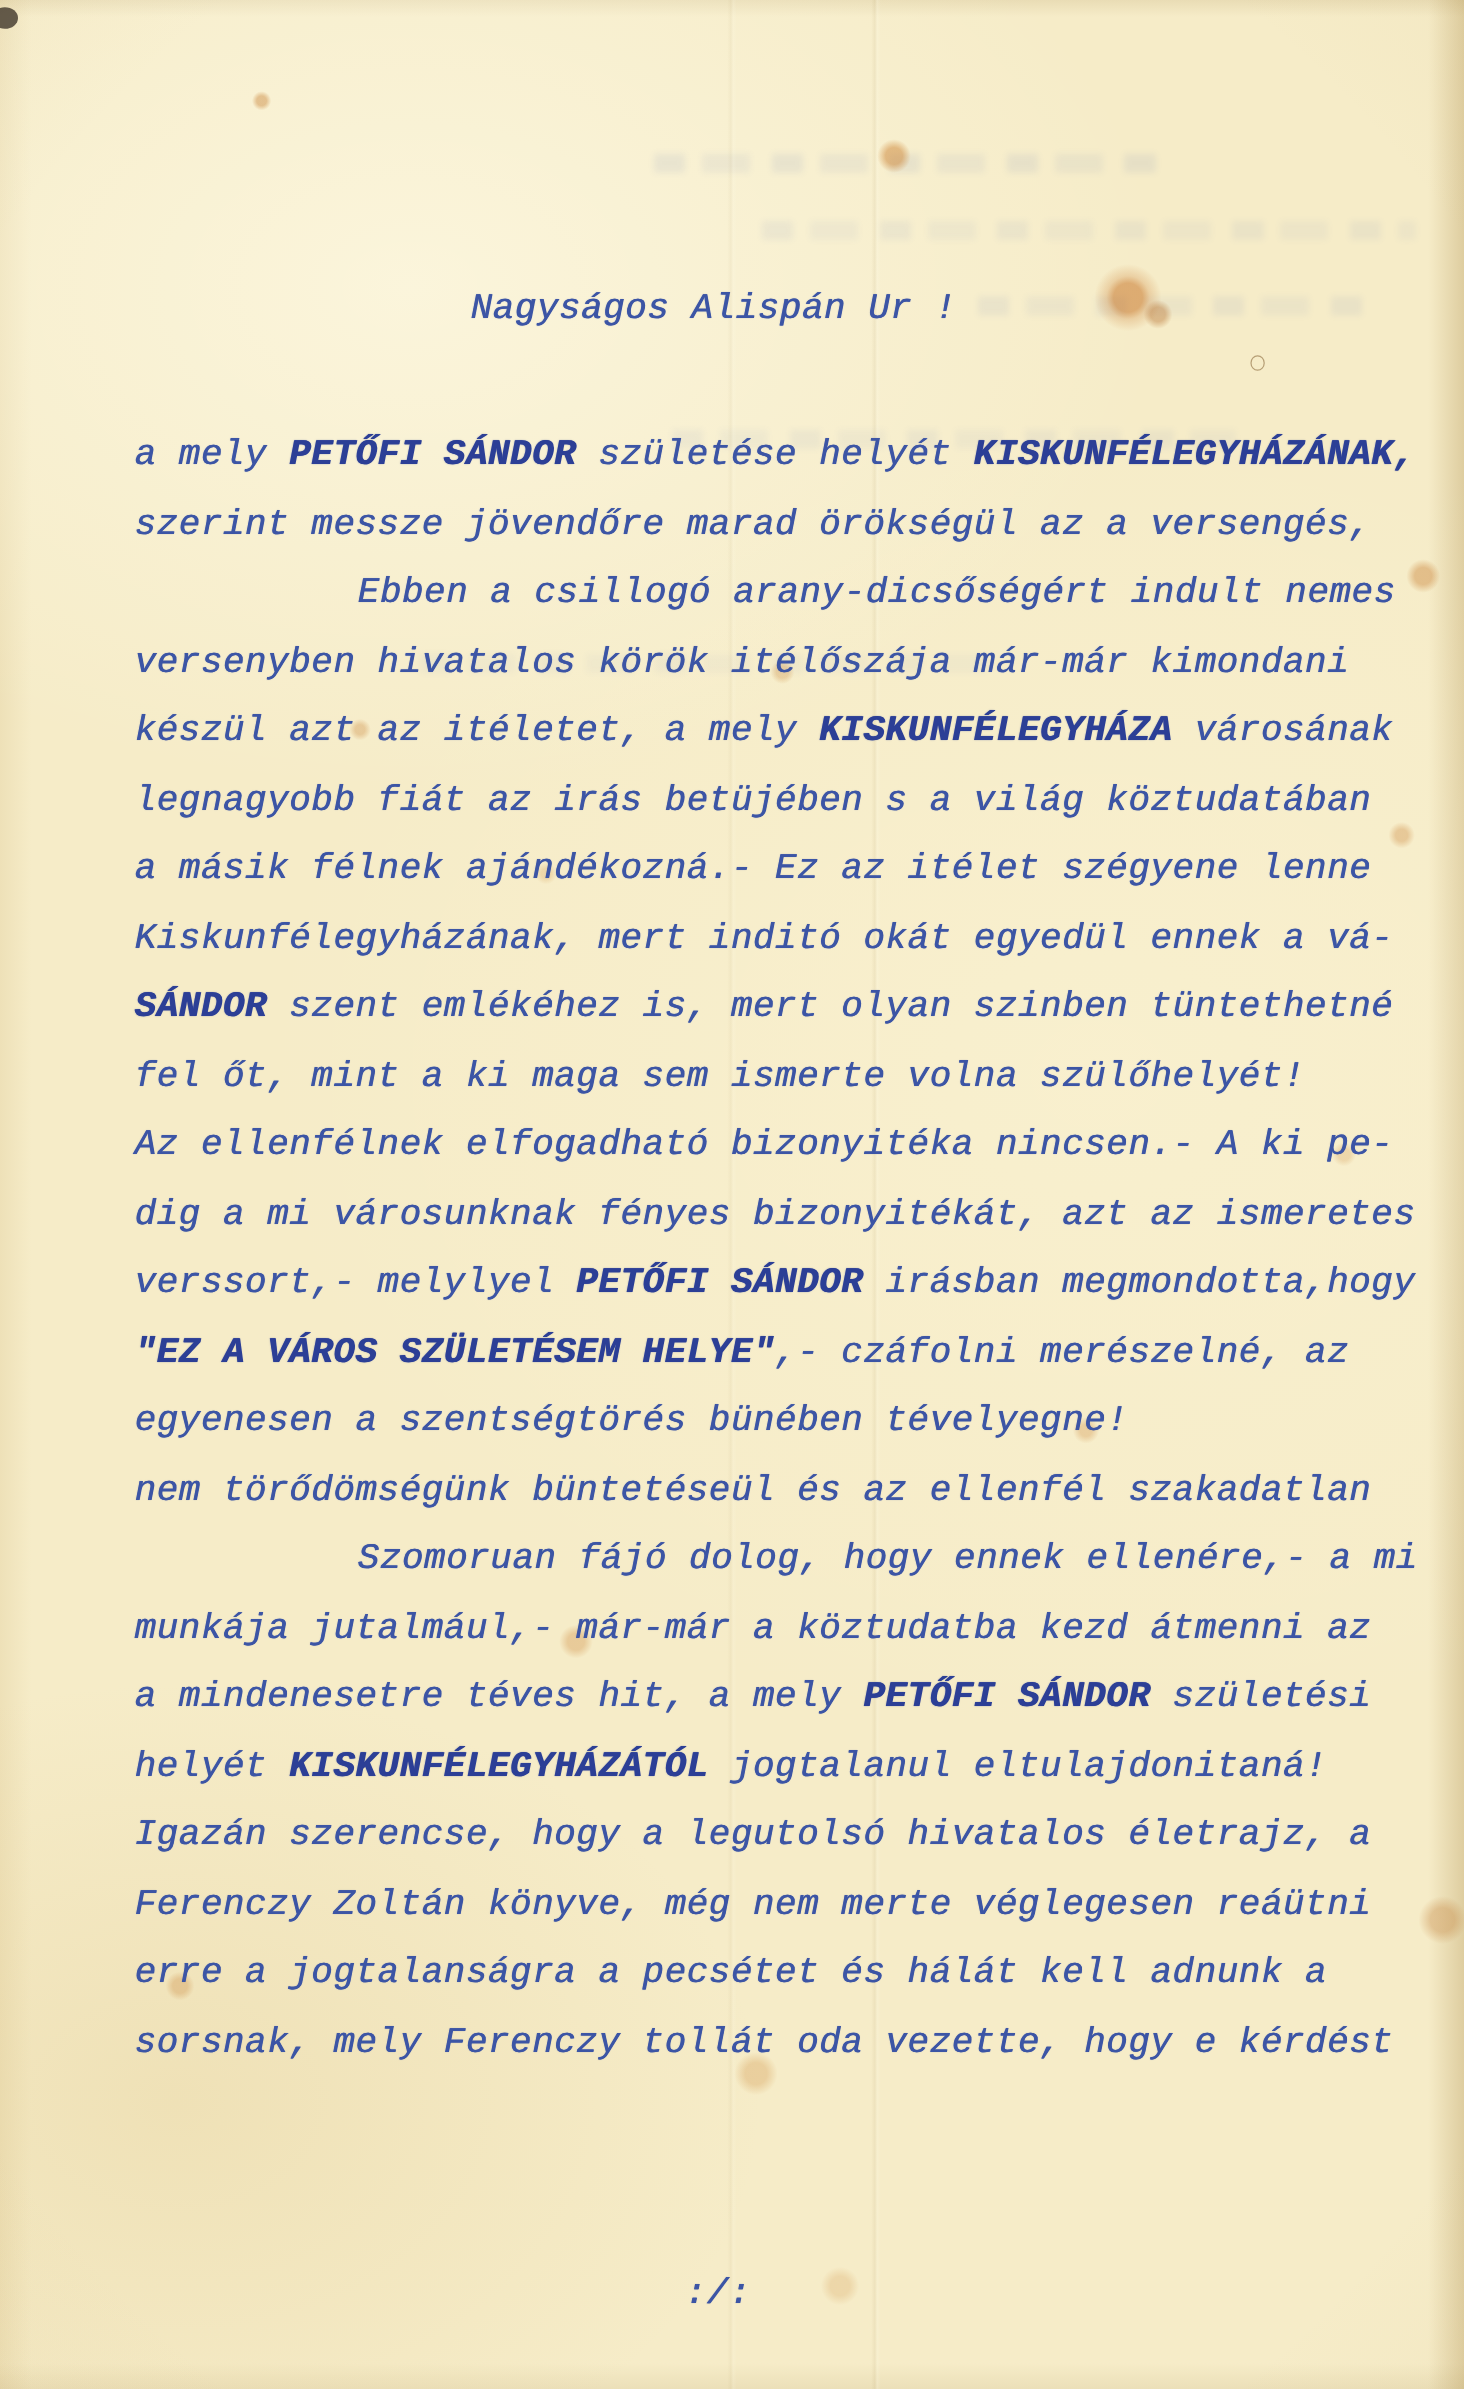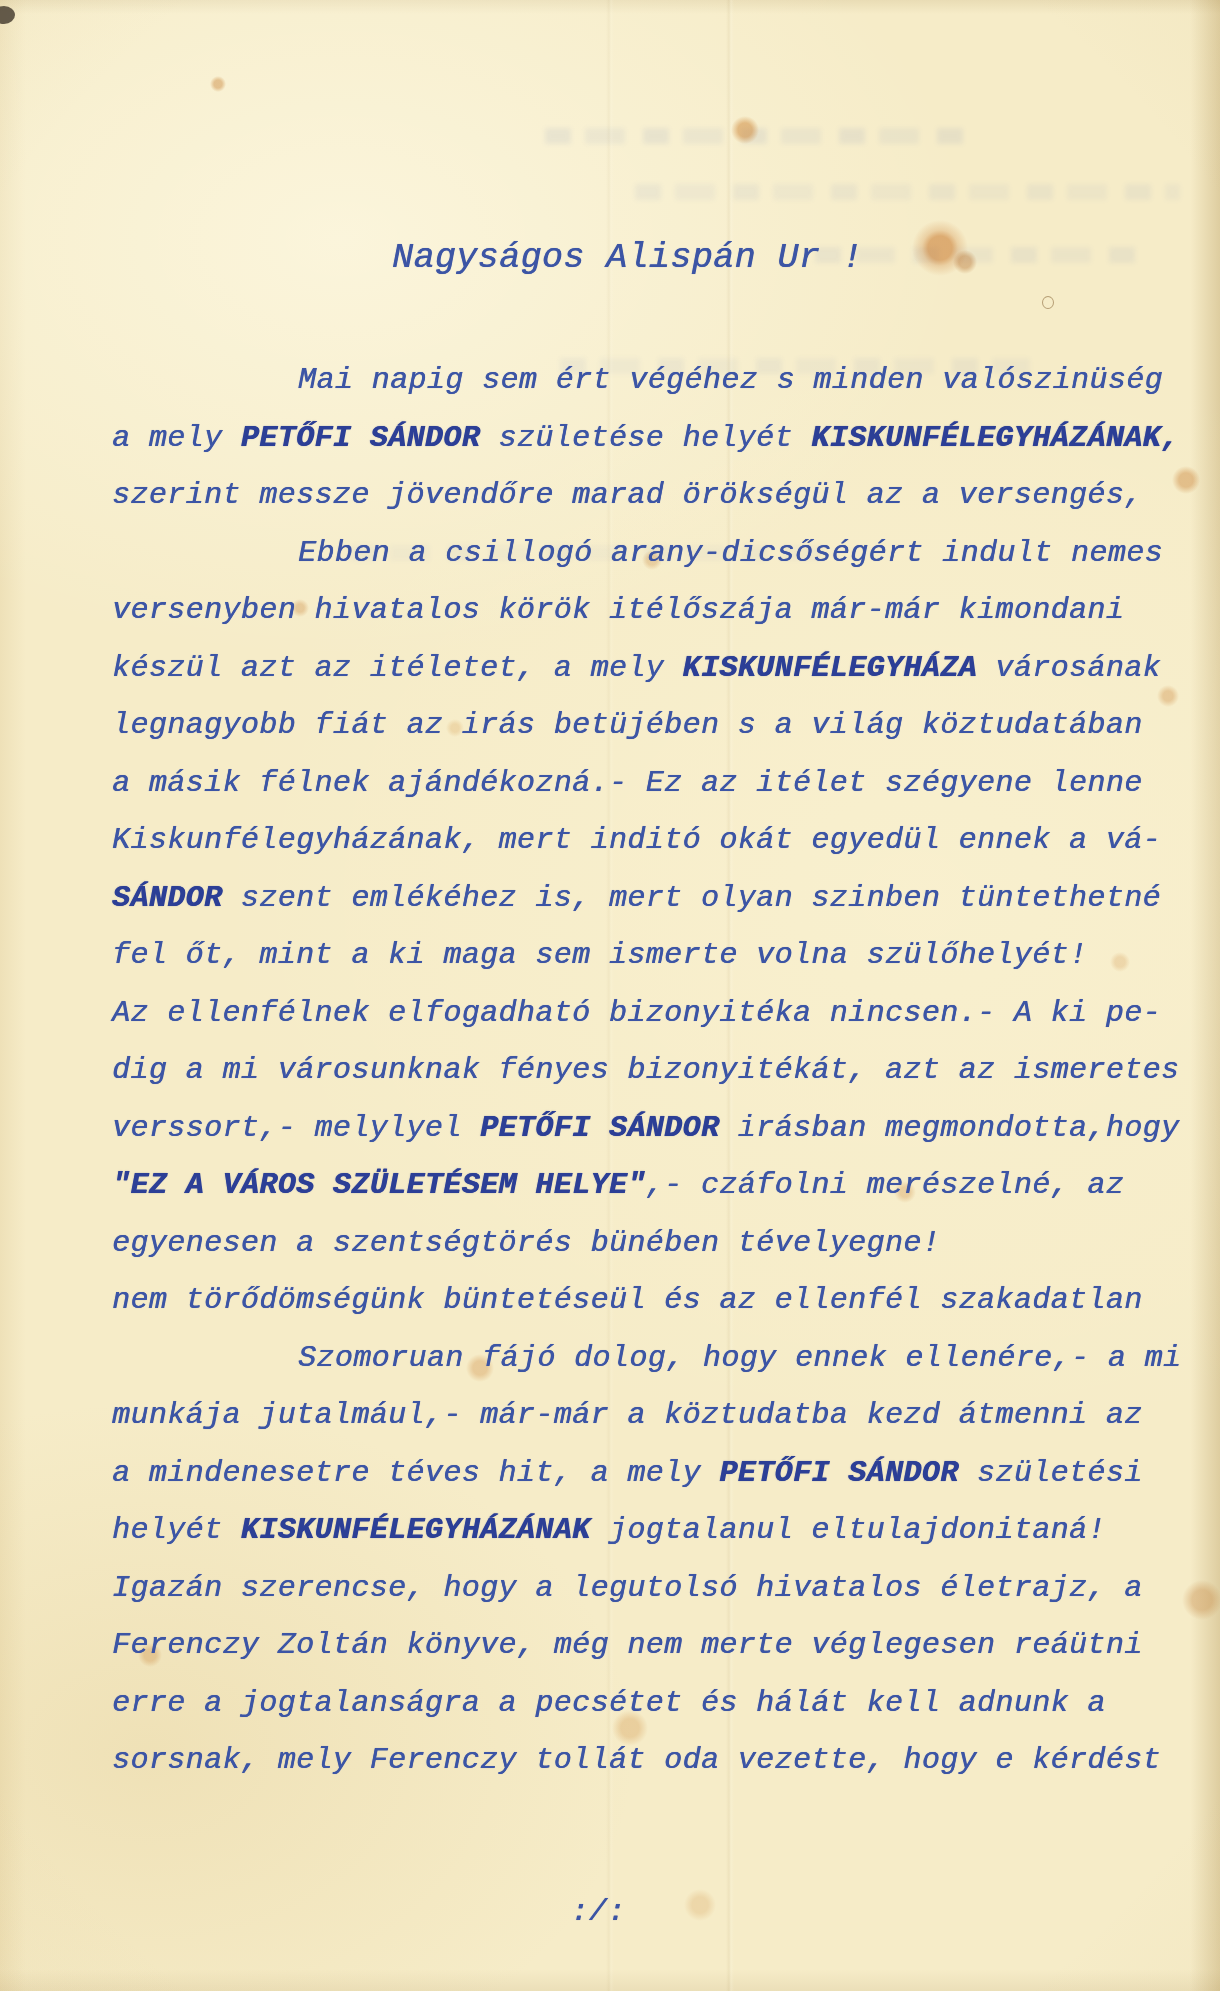--- a/index.html
+++ b/index.html
@@ -51,21 +51,21 @@
   .ghost{position:absolute;height:16px;pointer-events:none;filter:blur(2.5px);opacity:.14;
     background:repeating-linear-gradient(90deg, rgba(84,108,175,.65) 0 26px, rgba(84,108,175,0) 26px 40px, rgba(84,108,175,.5) 40px 80px, rgba(84,108,175,0) 80px 98px);}
   .ghost.g1{left:545px;top:128px;width:430px}
   .ghost.g2{left:635px;top:184px;width:545px;opacity:.11}
   .ghost.g3{left:815px;top:247px;width:330px;opacity:.12}
   .ghost.g4{left:560px;top:358px;width:470px;opacity:.10}
   .ghost.g5{left:350px;top:545px;width:480px;opacity:.08}
   
   .salutation{
     position:absolute;left:392px;top:238px;line-height:40px;
-    font-size:35px;letter-spacing:.4px;white-space:pre;
+    font-size:30px;letter-spacing:.4px;white-space:pre;
     color:var(--ink,#3c55a5);text-shadow:.5px 0 0 currentColor, 0 0 1px rgba(60,85,165,.45);
   }
   .letter-body{position:absolute;left:112px;top:352px;width:1096px;}
   .line{
     height:57.5px;line-height:57.5px;white-space:pre;
     font-size:30px;letter-spacing:.4px;
     color:var(--ink,#3c55a5);text-shadow:.4px 0 0 currentColor, 0 0 1px rgba(60,85,165,.40);
   }
   .line.indent{padding-left:186px;}
   .seg.em{
@@ -90,41 +90,40 @@
   <div class="ghost g5"></div>
   <div class="crease c1"></div>
   <div class="crease c2"></div>
   <div class="stains"></div>
   <div class="ring-stain"></div>
   <div class="corner-nick"></div>
 
   <div class="salutation">Nagyságos Alispán Ur !</div>
 
   <main class="letter-body">
-      <div class="line indent"><span class="seg">Mai napig sem ért végéhez s minden valószinüség</span></div>
       <div class="line"><span class="seg">a mely </span><span class="seg em">PETŐFI SÁNDOR</span><span class="seg"> születése helyét </span><span class="seg em">KISKUNFÉLEGYHÁZÁNAK,</span></div>
       <div class="line"><span class="seg">szerint messze jövendőre marad örökségül az a versengés,</span></div>
       <div class="line indent"><span class="seg">Ebben a csillogó arany-dicsőségért indult nemes</span></div>
       <div class="line"><span class="seg">versenyben hivatalos körök itélőszája már-már kimondani</span></div>
       <div class="line"><span class="seg">készül azt az itéletet, a mely </span><span class="seg em">KISKUNFÉLEGYHÁZA</span><span class="seg"> városának</span></div>
       <div class="line"><span class="seg">legnagyobb fiát az irás betüjében s a világ köztudatában</span></div>
       <div class="line"><span class="seg">a másik félnek ajándékozná.- Ez az itélet szégyene lenne</span></div>
       <div class="line"><span class="seg">Kiskunfélegyházának, mert inditó okát egyedül ennek a vá-</span></div>
       <div class="line"><span class="seg em">SÁNDOR</span><span class="seg"> szent emlékéhez is, mert olyan szinben tüntethetné</span></div>
       <div class="line"><span class="seg">fel őt, mint a ki maga sem ismerte volna szülőhelyét!</span></div>
       <div class="line"><span class="seg">Az ellenfélnek elfogadható bizonyitéka nincsen.- A ki pe-</span></div>
       <div class="line"><span class="seg">dig a mi városunknak fényes bizonyitékát, azt az ismeretes</span></div>
       <div class="line"><span class="seg">verssort,- melylyel </span><span class="seg em">PETŐFI SÁNDOR</span><span class="seg"> irásban megmondotta,hogy</span></div>
       <div class="line"><span class="seg em">"EZ A VÁROS SZÜLETÉSEM HELYE"</span><span class="seg">,- czáfolni merészelné, az</span></div>
       <div class="line"><span class="seg">egyenesen a szentségtörés bünében tévelyegne!</span></div>
       <div class="line"><span class="seg">nem törődömségünk büntetéseül és az ellenfél szakadatlan</span></div>
       <div class="line indent"><span class="seg">Szomoruan fájó dolog, hogy ennek ellenére,- a mi</span></div>
       <div class="line"><span class="seg">munkája jutalmául,- már-már a köztudatba kezd átmenni az</span></div>
       <div class="line"><span class="seg">a mindenesetre téves hit, a mely </span><span class="seg em">PETŐFI SÁNDOR</span><span class="seg"> születési</span></div>
-      <div class="line"><span class="seg">helyét </span><span class="seg em">KISKUNFÉLEGYHÁZÁNAK</span><span class="seg"> jogtalanul eltulajdonitaná!</span></div>
+      <div class="line"><span class="seg">helyét </span><span class="seg em">KISKUNFÉLEGYHÁZÁTÓL</span><span class="seg"> jogtalanul eltulajdonitaná!</span></div>
       <div class="line"><span class="seg">Igazán szerencse, hogy a legutolsó hivatalos életrajz, a</span></div>
       <div class="line"><span class="seg">Ferenczy Zoltán könyve, még nem merte véglegesen reáütni</span></div>
       <div class="line"><span class="seg">erre a jogtalanságra a pecsétet és hálát kell adnunk a</span></div>
       <div class="line"><span class="seg">sorsnak, mely Ferenczy tollát oda vezette, hogy e kérdést</span></div>
     </main>
 
   <div class="continuation">:/:</div>
 </div>
 
 </body></html>

